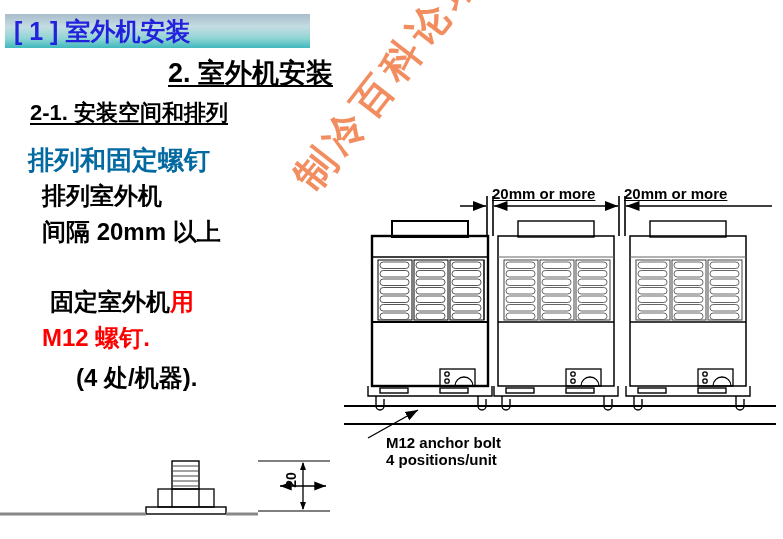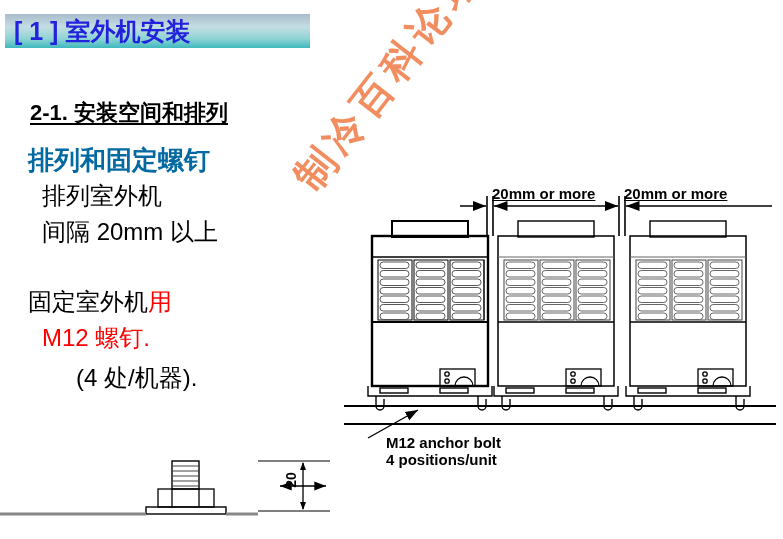--- a/index.html
+++ b/index.html
@@ -42,26 +42,26 @@
   }
 
   
   .t-lead{
     position:absolute;left:28px;top:143px;
     font-size:26px;font-weight:bold;color:#0369a1;
     white-space:nowrap;
   }
   .t-line{
     position:absolute;
-    font-size:24px;font-weight:normal;color:#000;
+    font-size:24px;font-weight:bold;color:#000;
     white-space:nowrap;
   }
   .t-l1{left:42px;top:180px;}
   .t-l2{left:42px;top:216px;color:#000000;}
-  .t-l3{left:28px;top:286px;text-align:center;}
+  .t-l3{left:50px;top:286px;text-align:center;}
   .t-l4{left:42px;top:322px;color:#ff0000;}
   .t-l5{left:28px;top:362px;margin-left:48px;}
   .red{color:#ff0000;}
   .blk{color:#000;}
 
   
   .watermark{
     position:absolute;left:282px;top:168px;
     width:250px;height:250px;
     pointer-events:none;
@@ -100,20 +100,21 @@
   }
 </style>
 </head>
 <body>
 
 <div id="page">
 
   <div class="banner"></div>
   <div class="banner-text">[ 1 ] 室外机安装</div>
 
+  <div class="h-main">2. 室外机安装</div>
   <div class="h-sub">2-1.  安装空间和排列</div>
 
   <div class="t-lead">排列和固定螺钉</div>
   <div class="t-line t-l1">排列室外机</div>
   <div class="t-line t-l2">间隔 20mm 以上</div>
   <div class="t-line t-l3"><span class="blk">固定室外机</span><span class="red">用</span></div>
   <div class="t-line t-l4">M12 螺钉.</div>
   <div class="t-line t-l5">(4 处/机器).</div>
 
   <svg class="diagram" width="783" height="539">

